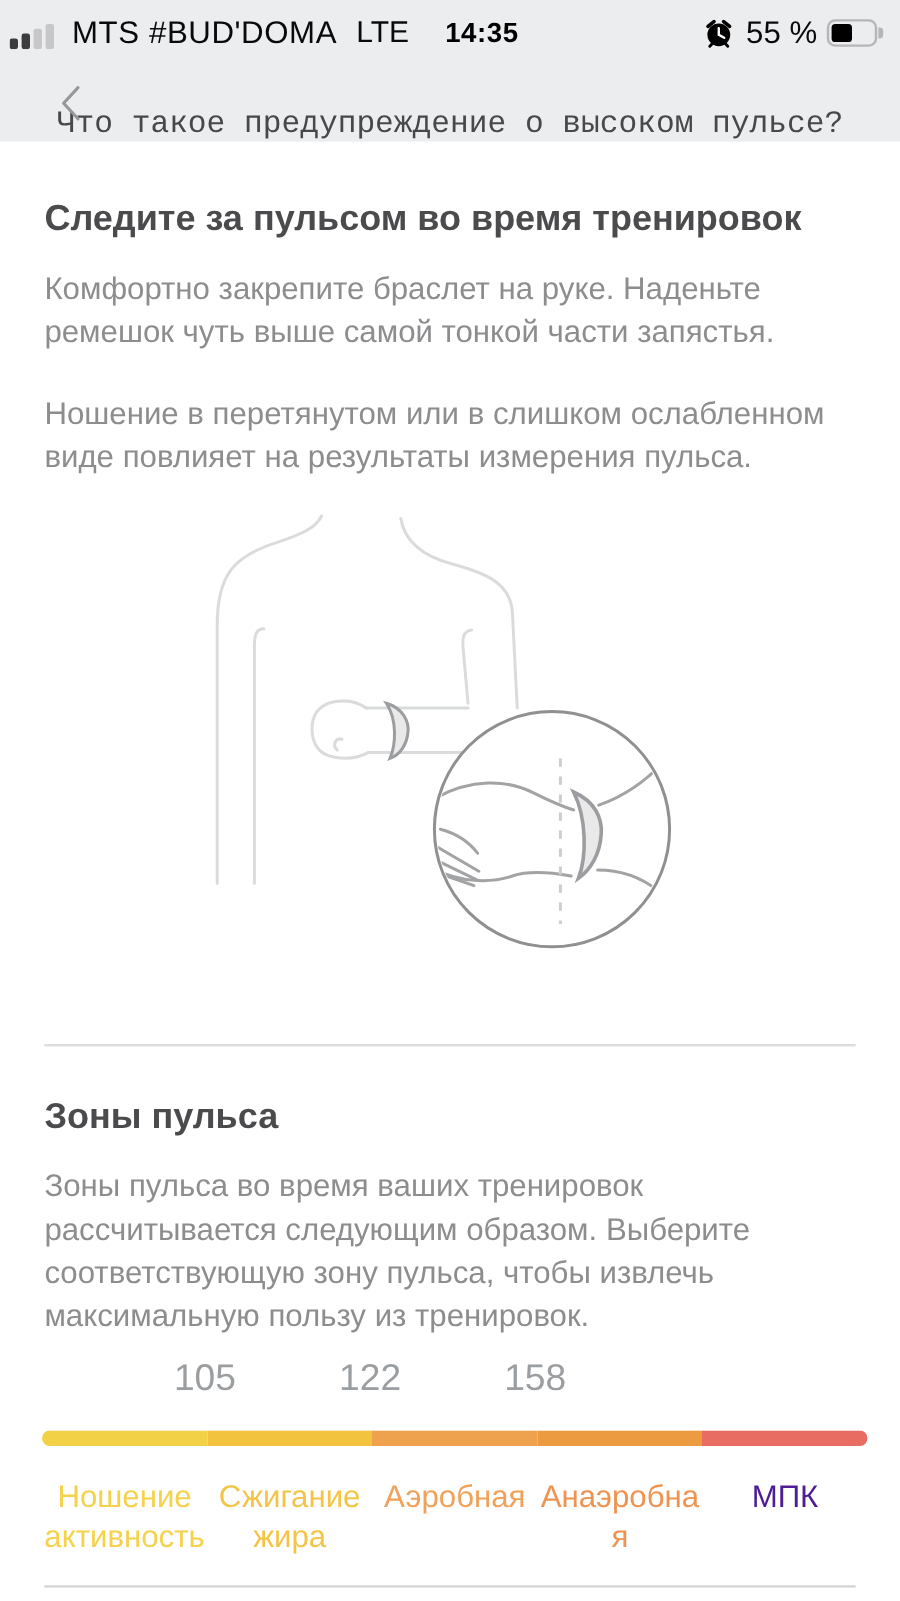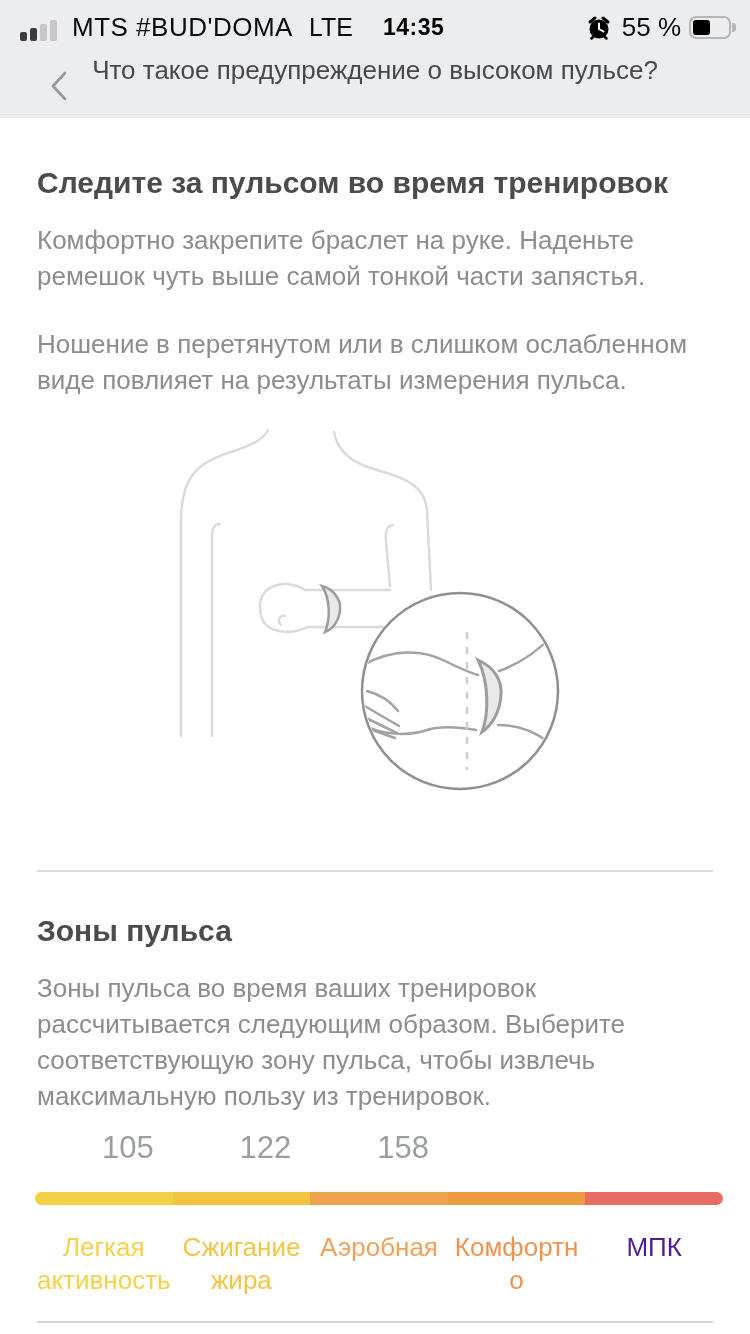--- a/index.html
+++ b/index.html
@@ -2,51 +2,51 @@
 <html><head>
 <meta charset="utf-8">
 <style>
   * { margin:0; padding:0; box-sizing:border-box; }
   html,body { background:#fff; }
   body { font-family:"Liberation Sans","DejaVu Sans",sans-serif; }
   .phone { position:relative; width:750px; height:1334px; background:#fff; overflow:hidden; }
 
   
   .top-chrome { background:#ecedef; }
-  .status-bar { height:55px; display:flex; align-items:center; padding:0 14px 0 20px; }
+  .status-bar { height:55px; display:flex; align-items:center; padding:0 14px 0 8px; }
   .signal-bars { display:block; margin-top:2px; }
   .carrier { font-size:26px; color:#0a0a0a; margin-left:10px; letter-spacing:0.5px; }
   .network { font-size:25px; color:#0a0a0a; margin-left:16px; }
   .clock { font-size:23px; font-weight:700; color:#000; margin-left:30px; letter-spacing:0.5px; }
   .status-right { margin-left:auto; display:flex; align-items:center; }
   .battery-pct { font-size:26px; color:#0a0a0a; margin:0 8px 0 10px; }
   .battery { position:relative; width:42px; height:23px; border:2px solid #b6b6b8; border-radius:7px; }
   .battery-fill { position:absolute; left:2px; top:2px; bottom:2px; background:#000; border-radius:3px; }
   .battery-tip { width:4px; height:9px; background:#b6b6b8; border-radius:0 3px 3px 0; margin-left:1px; }
 
-  .nav-bar { position:relative; height:63px; display:flex; align-items:flex-start; }
+  .nav-bar { position:relative; height:63px; display:flex; align-items:flex-end;font-family:Liberation Mono, monospace; }
   .back-btn { position:absolute; left:50px; top:14px; width:30px; height:34px; display:flex; align-items:center; cursor:pointer; background:none; border:none; }
   .nav-title { width:100%; text-align:center; font-size:26px; color:#48484a; }
 
   
   .content { padding:0 37px; }
   .section-heading { font-size:30px; font-weight:700; color:#4b4b4d; }
   .h1 { margin-top:48px; }
   .h2 { margin-top:42px; }
   .body-text { font-size:26px; line-height:36px; color:#8d8d8f; margin-top:22px; }
   .body-text.gap { margin-top:32px; }
 
   .illustration { display:block; margin-top:26px; }
 
   .divider { border:none; border-top:2px solid #dcddde; margin-top:28px; }
   .divider.bottom { border-top-color:#d4d5d7; margin-top:24px; }
 
   
   .thresholds { position:relative; display:flex; padding-left:65px; margin-top:16px; height:44px; }
-  .threshold { width:137.6px; font-size:31px; color:#9b9ea1; }
+  .threshold { width:137.6px; text-align:center; font-size:31px; color:#9b9ea1; }
   .zone-bar { display:flex; width:688px; height:13px; margin:18px 0 0 -2px; border-radius:7px; overflow:hidden; }
   .zone-seg { flex:1 1 0; }
   .zone-labels { display:flex; width:688px; margin:26px 0 0 -2px; }
   .zone-label { width:137.6px; text-align:center; font-size:26px; line-height:33px; overflow-wrap:break-word; word-break:break-word; }
 </style>
 </head>
 <body>
 
 <div class="phone">
 
@@ -149,23 +149,23 @@
 
     <div class="zone-bar">
       <span class="zone-seg" style="background: rgb(243, 209, 70);"></span>
       <span class="zone-seg" style="background: rgb(242, 195, 63);"></span>
       <span class="zone-seg" style="background: rgb(239, 162, 77);"></span>
       <span class="zone-seg" style="background: rgb(237, 155, 64);"></span>
       <span class="zone-seg" style="background: rgb(233, 108, 99);"></span>
     </div>
 
     <div class="zone-labels">
-      <span class="zone-label" style="color: rgb(246, 209, 75);">Легкая активность</span>
+      <span class="zone-label" style="color: rgb(246, 209, 75);">Ношение активность</span>
       <span class="zone-label" style="color: rgb(244, 196, 71);">Сжигание жира</span>
       <span class="zone-label" style="color: rgb(241, 161, 89);">Аэробная</span>
-      <span class="zone-label" style="color: rgb(239, 147, 80);">Комфортно</span>
+      <span class="zone-label" style="color: rgb(239, 147, 80);">Анаэробная</span>
       <span class="zone-label" style="color: #4c1d95;">МПК</span>
     </div>
 
     <hr class="divider bottom">
 
   </div>
 </div>
 
 </body></html>

